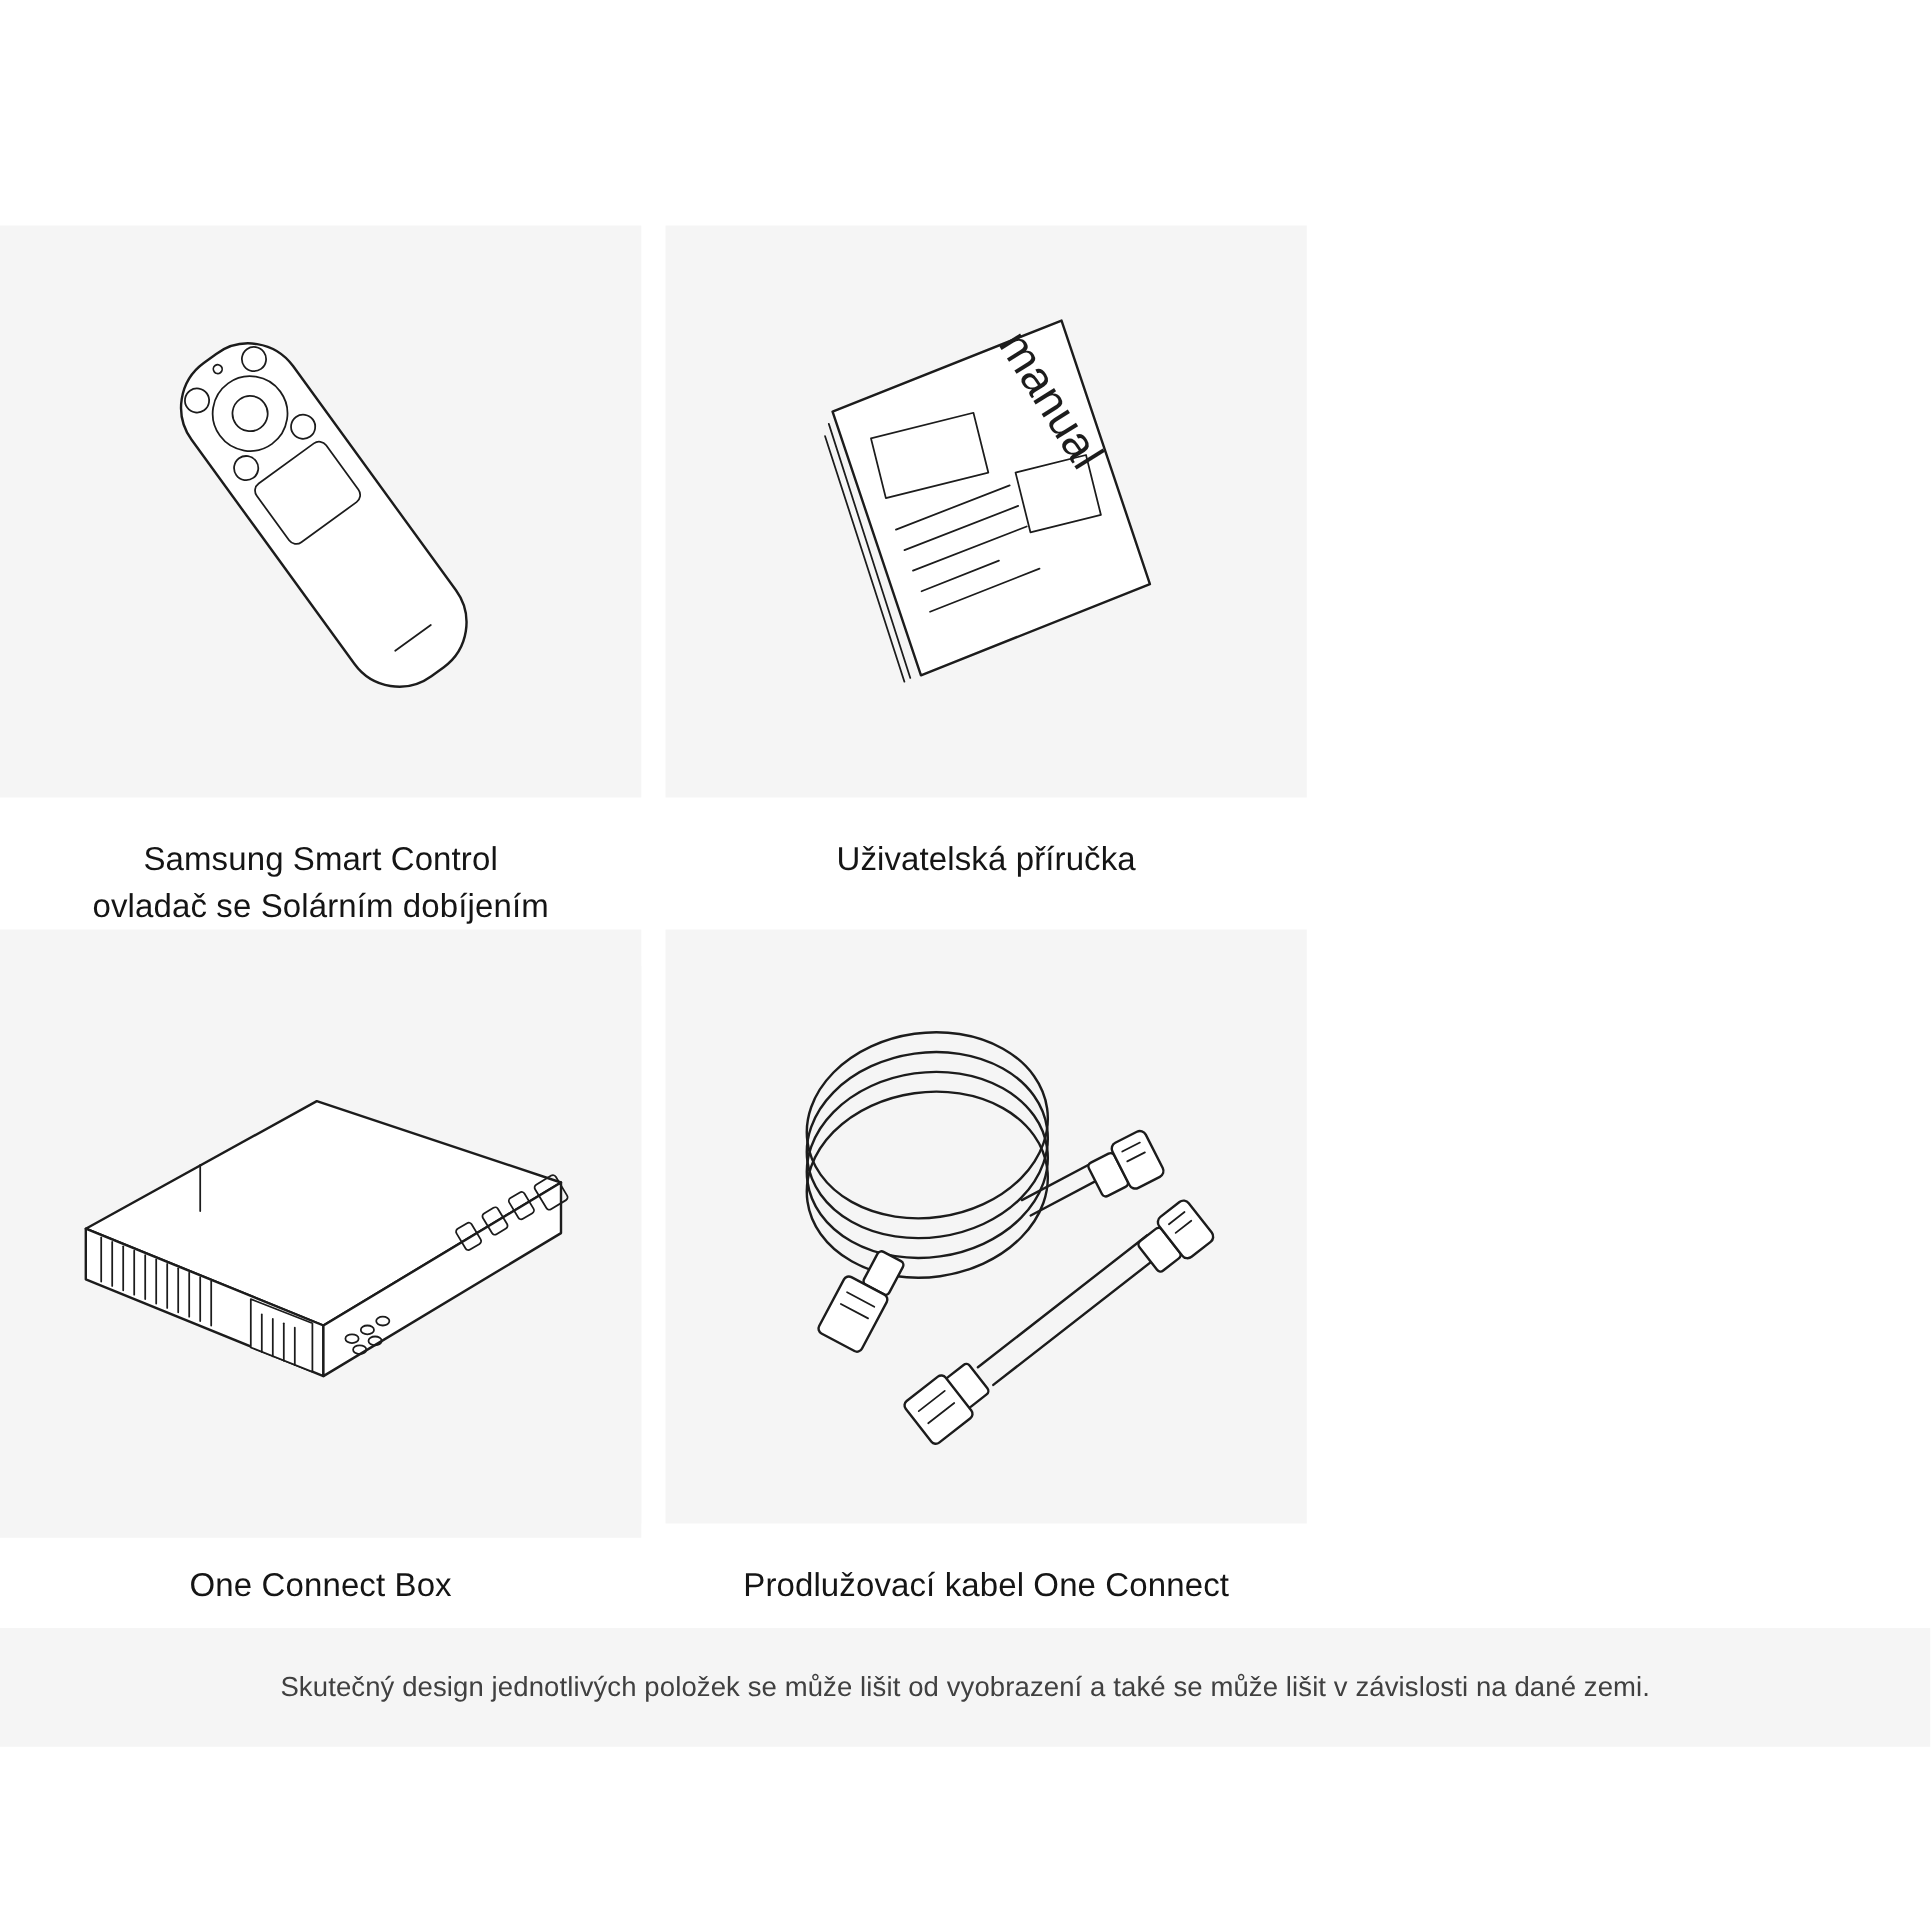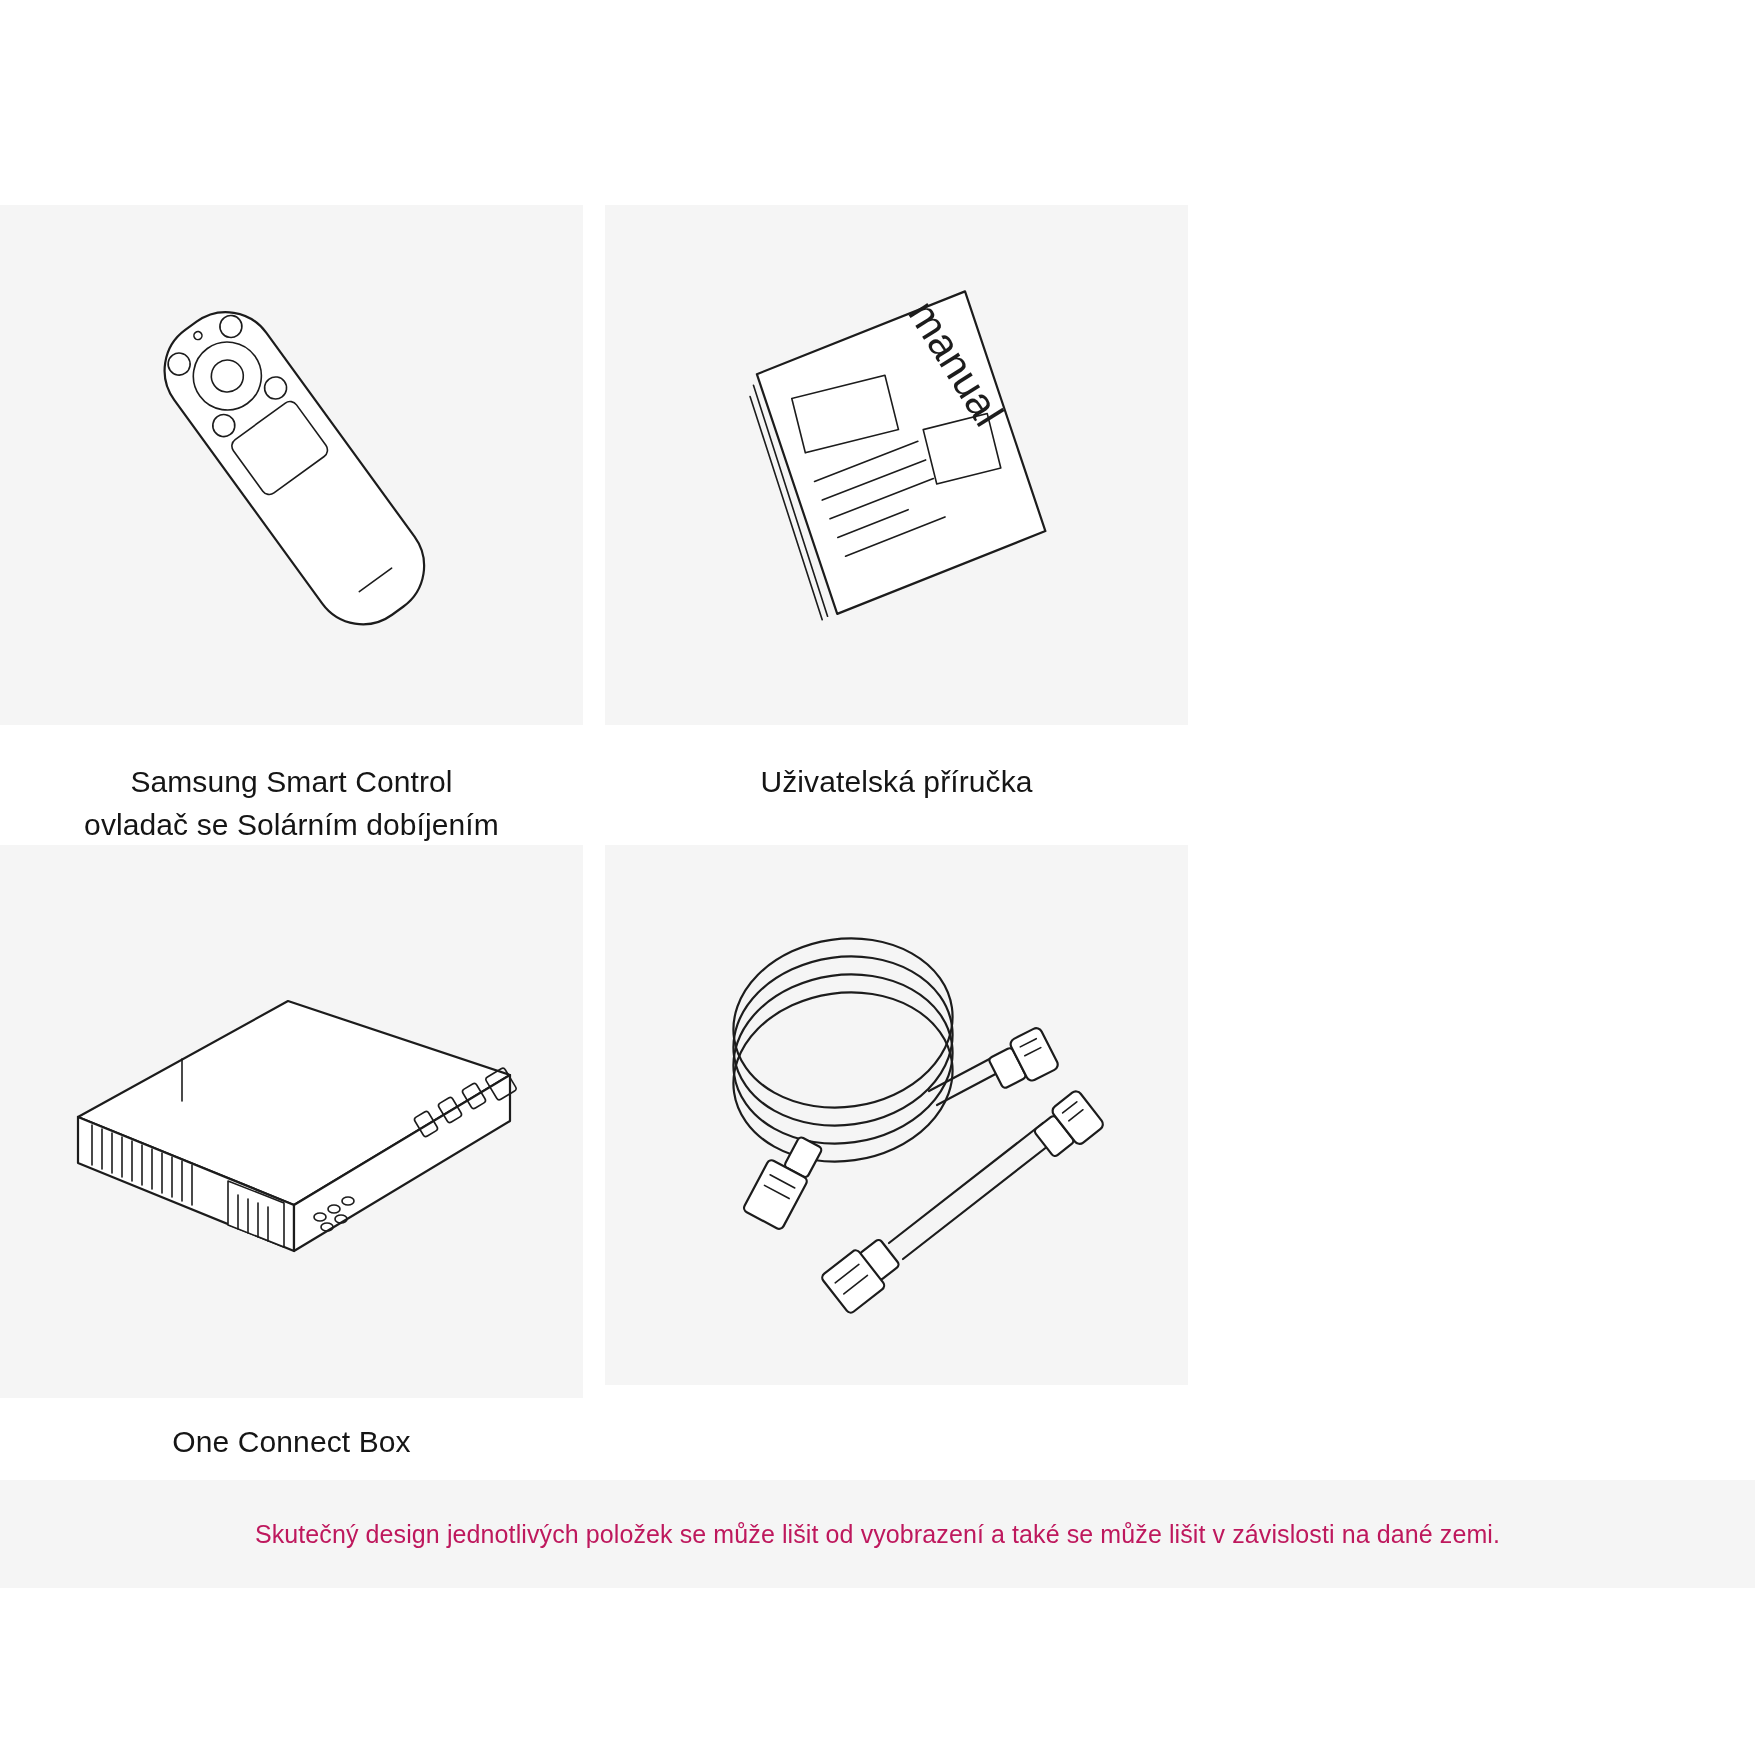--- a/index.html
+++ b/index.html
@@ -78,21 +78,21 @@
     top: 1480px;
     width: 1755px;
     height: 108px;
     background: #f5f5f5;
     display: flex;
     align-items: center;
     justify-content: center;
   }
   .footer-text {
     font-size: 25px;
-    color: #be185d;
+    color: #404040;
     letter-spacing: 0.1px;
     text-align: center;
   }
   svg { display: block; }
   .ln {
     fill: none;
     stroke: #1c1c1c;
     stroke-width: 2.2;
     stroke-linecap: round;
     stroke-linejoin: round;
@@ -266,20 +266,21 @@
             <line class="ln-thin" x1="406" y1="234" x2="424" y2="234"></line>
           </g>
           <g transform="rotate(-38 222 356)">
             <rect class="fillw" x="196" y="340" width="26" height="34" rx="4"></rect>
             <rect class="fillw" x="152" y="334" width="46" height="48" rx="5"></rect>
             <line class="ln-thin" x1="160" y1="348" x2="190" y2="348"></line>
             <line class="ln-thin" x1="160" y1="362" x2="190" y2="362"></line>
           </g>
         </svg>
       </div>
+      <div class="caption">Prodlužovací kabel One Connect</div>
     </div>
   </div>
 
   <div class="footer-band">
     <div class="footer-text">Skutečný design jednotlivých položek se může lišit od vyobrazení a také se může lišit v závislosti na dané zemi.</div>
   </div>
 
 </div>
 
 </body></html>

